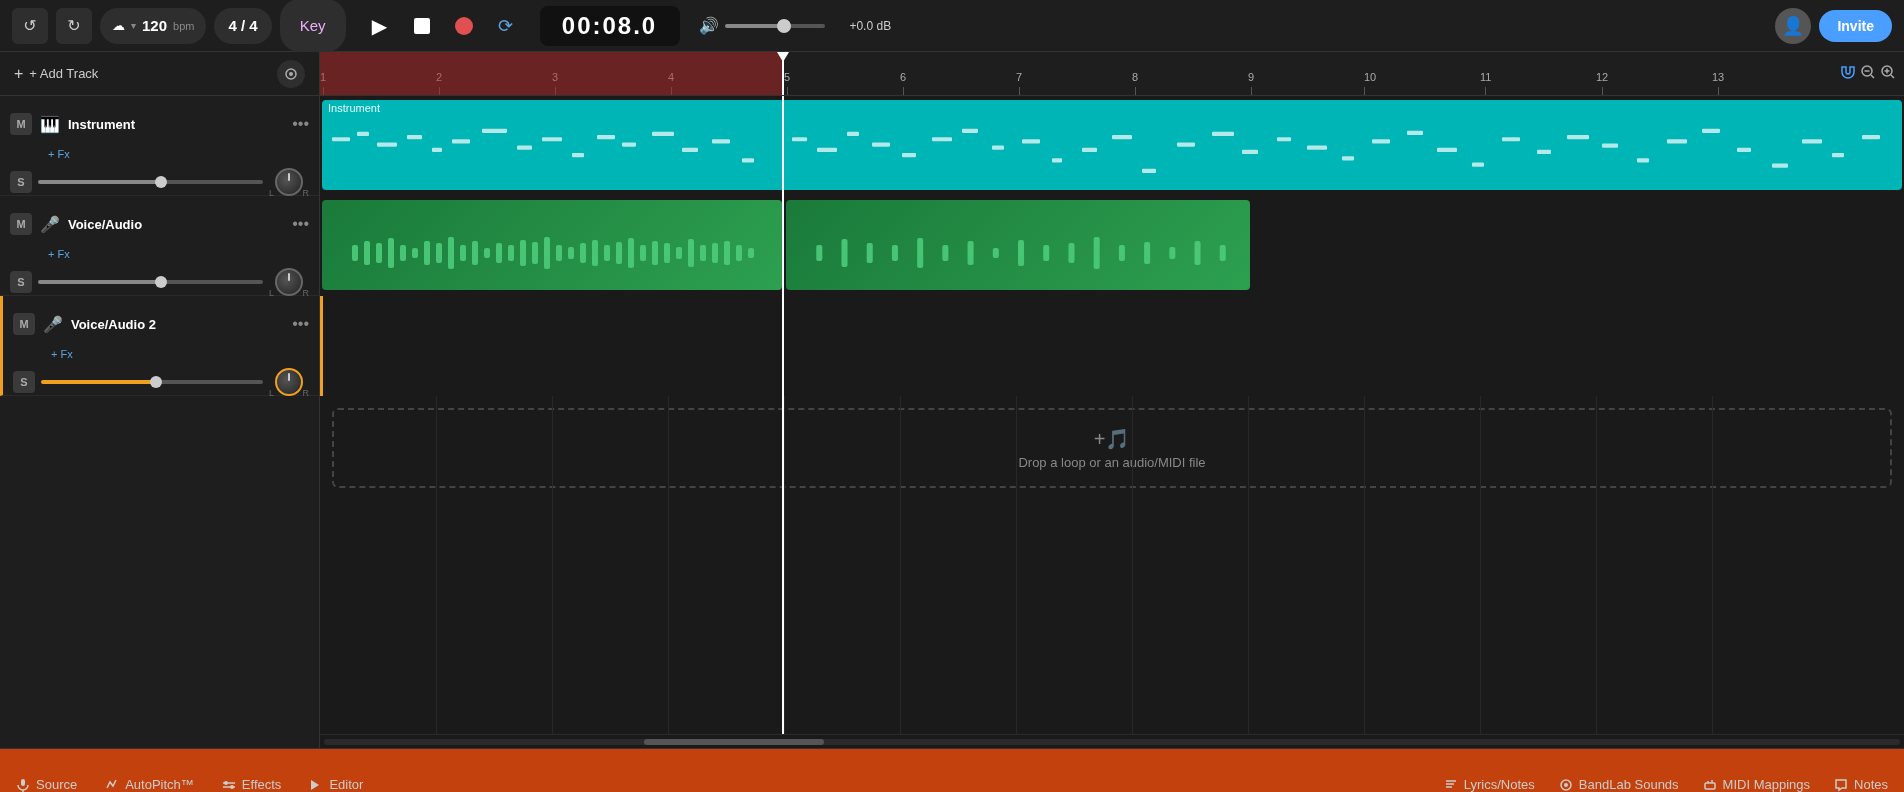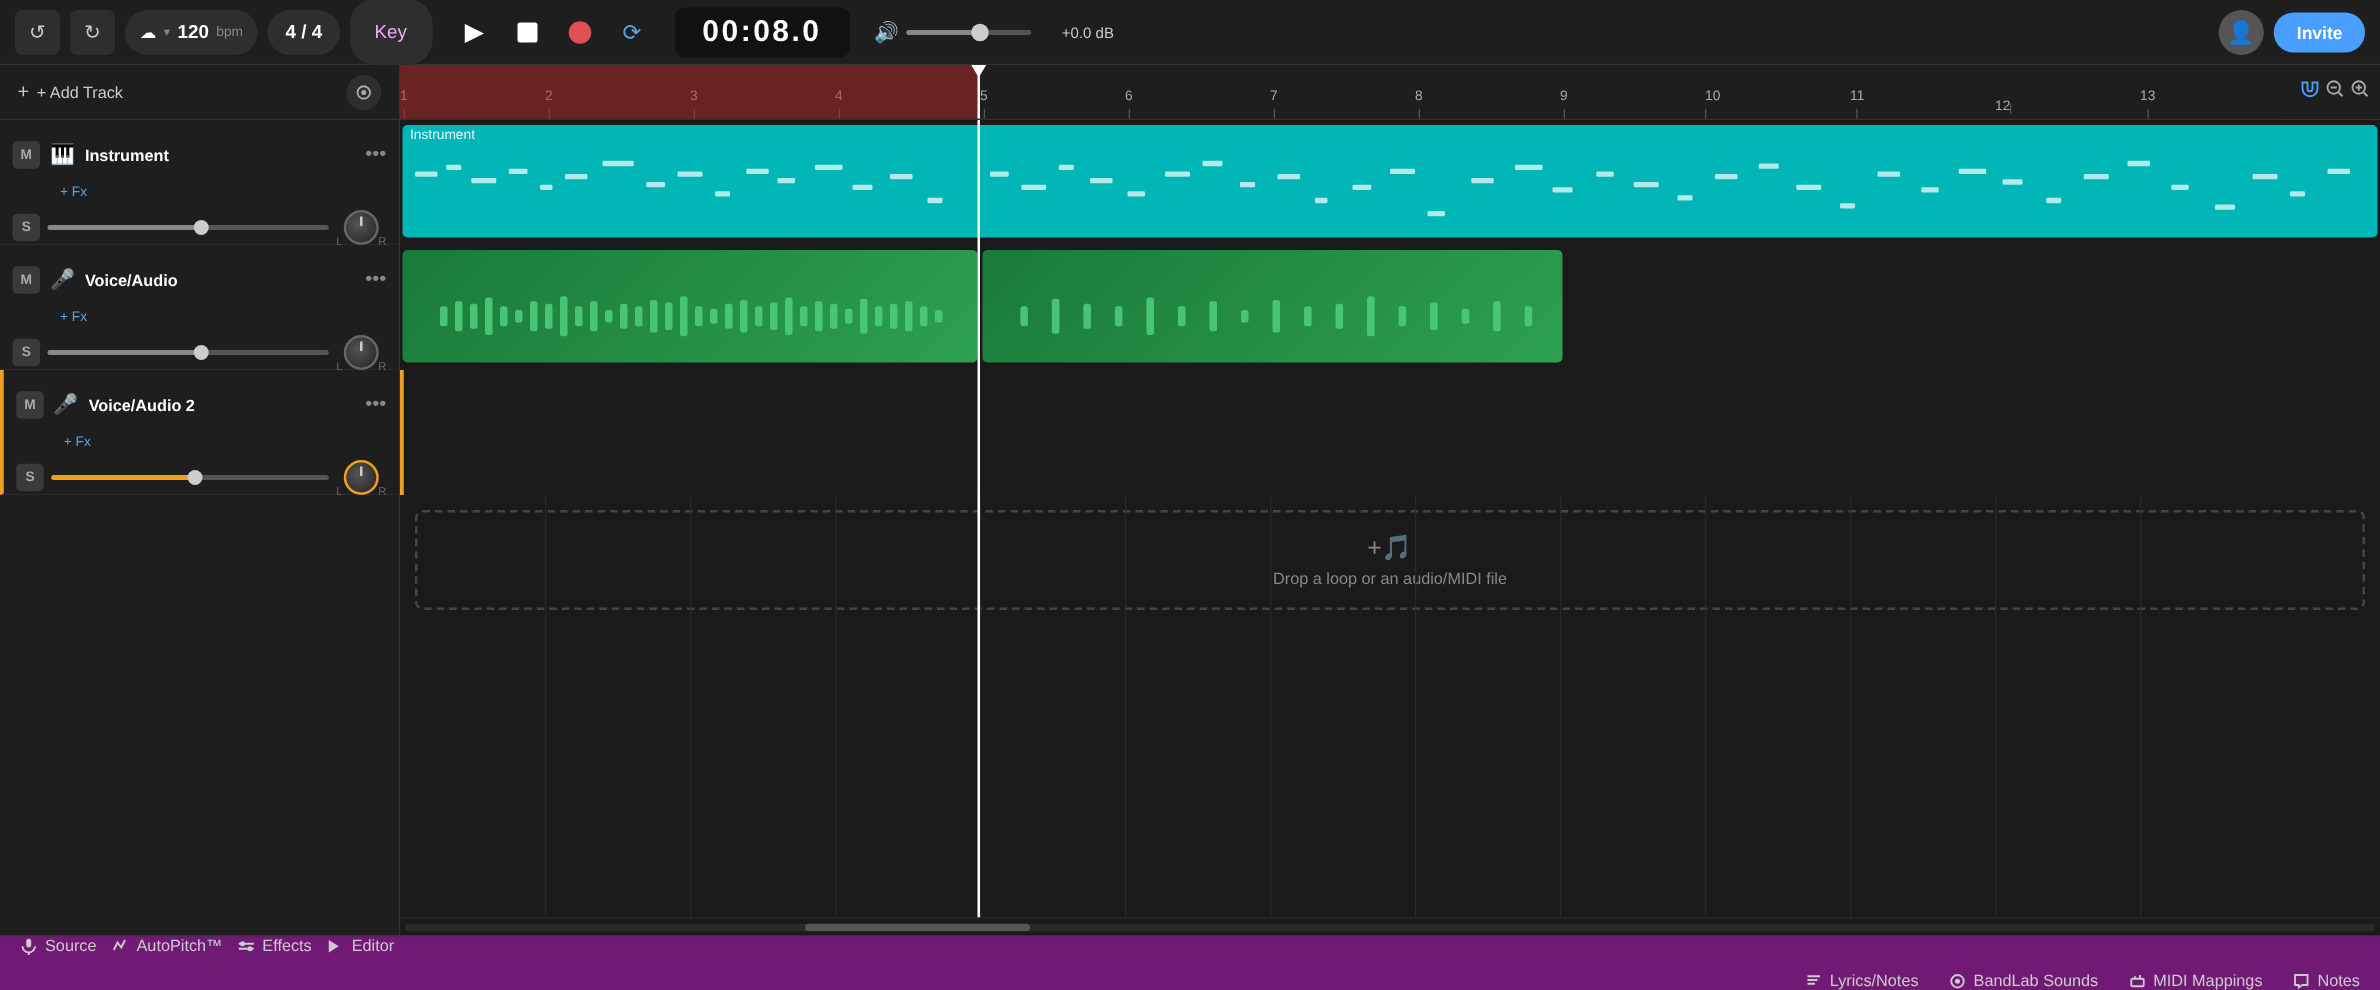--- a/index.html
+++ b/index.html
@@ -482,26 +482,26 @@
       align-items: center;
       justify-content: center;
       color: #888;
       font-size: 13px;
       gap: 4px;
     }
 
     
     .bottom-bar {
       height: 44px;
-      background: #701a75;
+      background: #c2410c;
       border-top: 1px solid #333;
       display: flex;
-      align-items: flex-start;
+      align-items: flex-end;
       padding: 0 16px;
-      gap: 12px;
+      gap: 28px;
       flex-shrink: 0;
     }
     .bottom-btn {
       background: transparent;
       border: none;
       color: #ccc;
       cursor: pointer;
       display: flex;
       align-items: center;
       gap: 6px;
@@ -749,21 +749,21 @@
               <div style="width:1px;height:8px;background:#555;"></div>
             </div>
           <div style="position:absolute; left:1044px; bottom:0; display:flex; flex-direction:column; align-items:flex-start;">
               <div style="font-size:11px;color:#aaa;padding-bottom:4px;">10</div>
               <div style="width:1px;height:8px;background:#555;"></div>
             </div>
           <div style="position:absolute; left:1160px; bottom:0; display:flex; flex-direction:column; align-items:center;">
               <div style="font-size:11px;color:#aaa;padding-bottom:4px;">11</div>
               <div style="width:1px;height:8px;background:#555;"></div>
             </div>
-          <div style="position:absolute; left:1276px; bottom:0; display:flex; flex-direction:row; align-items:center;">
+          <div style="position:absolute; left:1276px; bottom:0; display:flex; flex-direction:column; align-items:center;">
               <div style="font-size:11px;color:#aaa;padding-bottom:4px;">12</div>
               <div style="width:1px;height:8px;background:#555;"></div>
             </div>
           <div style="position:absolute; left:1392px; bottom:0; display:flex; flex-direction:column; align-items:center;justify-content:center;">
               <div style="font-size:11px;color:#aaa;padding-bottom:4px;">13</div>
               <div style="width:1px;height:8px;background:#555;"></div>
             </div>
         </div>
 
         <div style="position:absolute; left:462px; top:0; width:2px; height:100%; background:#fff; z-index:10;">

